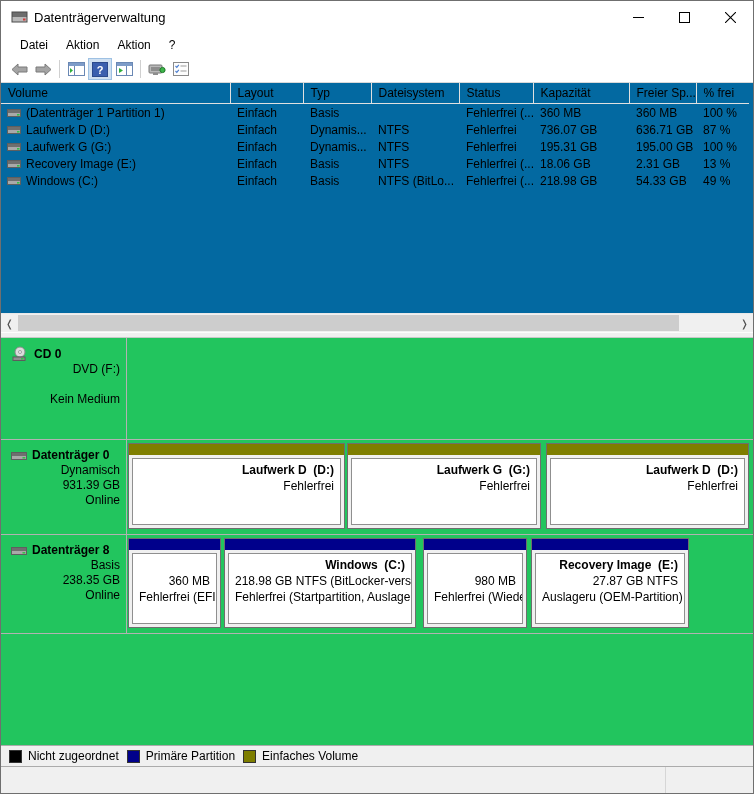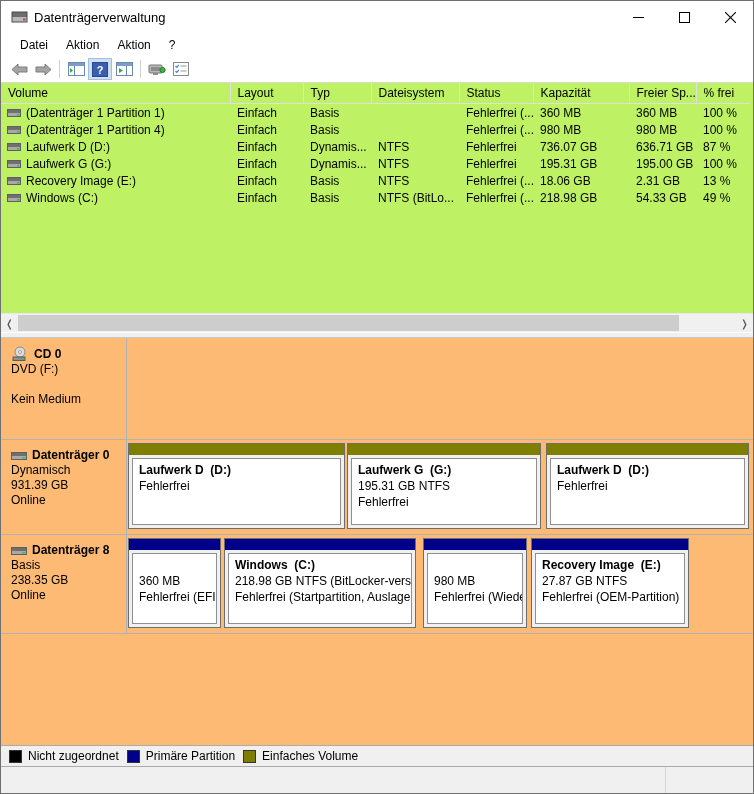--- a/index.html
+++ b/index.html
@@ -19,36 +19,36 @@
   .menubar { height:23px; display:flex; align-items:center; padding-left:10px; background:#fff; flex:0 0 auto; }
   .menu-item { padding:3px 9px; font-size:12px; }
 
   
   .toolbar { height:27px; display:flex; align-items:center; padding-left:6px; background:#fff; border-bottom:1px solid #d9d9d9; flex:0 0 auto; }
   .tool-btn { width:24px; height:22px; display:flex; align-items:center; justify-content:center; }
   .tool-sep { width:1px; height:18px; background:#d0d0d0; margin:0 4px; }
   .tool-btn.active { background:#cfe0f1; border:1px solid #9ec1e3; }
 
   
-  .table-wrap { height:230px; background:#bef264; overflow:hidden; flex:0 0 auto; }
+  .table-wrap { height:230px; background:#0369a1; overflow:hidden; flex:0 0 auto; }
   table { border-collapse:collapse; table-layout:fixed; width:748px; }
   th { font-weight:normal; text-align:left; border-right:1px solid #e0e0e0; border-bottom:1px solid #e0e0e0; padding:3px 4px 3px 7px; height:20px; font-size:12px; white-space:nowrap; overflow:hidden; }
   td { padding:1px 4px 1px 7px; height:17px; font-size:12px; white-space:nowrap; overflow:hidden; }
   td.vol { display:flex; align-items:center; gap:5px; padding-left:6px; }
 
   
   .hscroll { height:19px; background:#f0f0f0; display:flex; align-items:stretch; flex:0 0 auto; border-top:1px solid #e8e8e8; }
   .scroll-arrow { width:17px; display:flex; align-items:center; justify-content:center; font-size:10px; color:#505050; }
   .scroll-track { flex:1; position:relative; }
   .scroll-thumb { position:absolute; left:0; top:1px; bottom:1px; width:92%; background:#cdcdcd; }
 
   .splitter { height:6px; background:#f0f0f0; border-top:1px solid #fdfdfd; border-bottom:1px solid #c8c8c8; flex:0 0 auto; }
 
   
-  .graph { flex:1; background:#fdba74; position:relative; overflow:hidden; }
+  .graph { flex:1; background:#22c55e; position:relative; overflow:hidden;text-align:right; }
   .disk-row { display:flex; border-bottom:1px solid #b2b2b2; }
   .disk-panel { width:126px; flex:0 0 auto; border-right:1px solid #b2b2b2; padding:8px 6px 0 10px; line-height:15px; }
   .disk-panel .disk-title { font-weight:bold; display:flex; align-items:center; gap:5px; }
   .parts-area { position:relative; flex:1; }
   .partition { position:absolute; top:3px; bottom:5px; border:1px solid #6e6e6e; background:#f0f0f0; }
   .part-strip { height:11px; }
   .part-body { position:absolute; left:3px; right:3px; top:14px; bottom:3px; background:#fff; border:1px solid #8f8f8f; padding:3px 6px; overflow:hidden; line-height:16px; }
   .part-body .pt { font-weight:bold; white-space:pre; }
   .part-body div { white-space:nowrap; }
 
@@ -204,39 +204,20 @@
         </tr>
         <tr>
           <td class="vol">
               <span>
                 <svg width="14" height="10" viewBox="0 0 14 10">
                   <rect x="0.5" y="1.5" width="13" height="7" fill="#a9a9a9" stroke="#5f5f5f"></rect>
                   <rect x="1" y="2" width="12" height="3" fill="#6f6f6f"></rect>
                   <rect x="10" y="6" width="2.5" height="1.6" fill="#35c04a"></rect>
                 </svg>
               </span>
-              <span>(Datenträger 1 Partition 4)</span>
-            </td>
-          <td>Einfach</td>
-            <td>Basis</td>
-            <td></td>
-          <td>Fehlerfrei (...</td>
-            <td>980 MB</td>
-            <td>980 MB</td>
-            <td>100 %</td>
-        </tr>
-        <tr>
-          <td class="vol">
-              <span>
-                <svg width="14" height="10" viewBox="0 0 14 10">
-                  <rect x="0.5" y="1.5" width="13" height="7" fill="#a9a9a9" stroke="#5f5f5f"></rect>
-                  <rect x="1" y="2" width="12" height="3" fill="#6f6f6f"></rect>
-                  <rect x="10" y="6" width="2.5" height="1.6" fill="#35c04a"></rect>
-                </svg>
-              </span>
               <span>Laufwerk D (D:)</span>
             </td>
           <td>Einfach</td>
             <td>Dynamis...</td>
             <td>NTFS</td>
           <td>Fehlerfrei</td>
             <td>736.07 GB</td>
             <td>636.71 GB</td>
             <td>87 %</td>
         </tr>
@@ -354,21 +335,20 @@
           <div class="part-strip" style="background: rgb(126, 126, 0);"></div>
           <div class="part-body">
             <div class="pt">Laufwerk D  (D:)</div>
             <div>Fehlerfrei</div>
           </div>
         </div>
         <div class="partition" style="left:220px;width:194px">
           <div class="part-strip" style="background: rgb(126, 126, 0);"></div>
           <div class="part-body">
             <div class="pt">Laufwerk G  (G:)</div>
-            <div>195.31 GB NTFS</div>
             <div>Fehlerfrei</div>
           </div>
         </div>
         <div class="partition" style="left:419px;width:203px">
           <div class="part-strip" style="background: rgb(126, 126, 0);"></div>
           <div class="part-body">
             <div class="pt">Laufwerk D  (D:)</div>
             <div>Fehlerfrei</div>
           </div>
         </div>
@@ -412,21 +392,21 @@
           <div class="part-body" style="padding-top:19px">
             <div>980 MB</div>
             <div>Fehlerfrei (Wieder</div>
           </div>
         </div>
         <div class="partition" style="left:404px;width:158px">
           <div class="part-strip" style="background: rgb(0, 0, 139);"></div>
           <div class="part-body">
             <div class="pt">Recovery Image  (E:)</div>
             <div>27.87 GB NTFS</div>
-            <div>Fehlerfrei (OEM-Partition)</div>
+            <div>Auslageru (OEM-Partition)</div>
           </div>
         </div>
       </div>
     </div>
 
   </div>
 
   <div class="legend">
     <span class="legend-item">
       <span class="legend-swatch" style="background: rgb(0, 0, 0);"></span>

